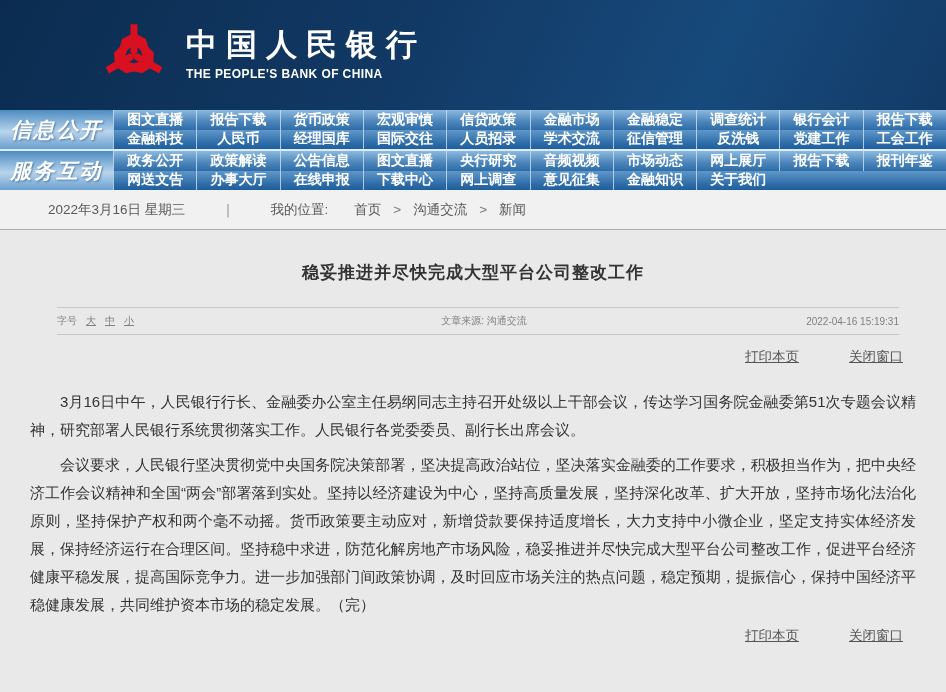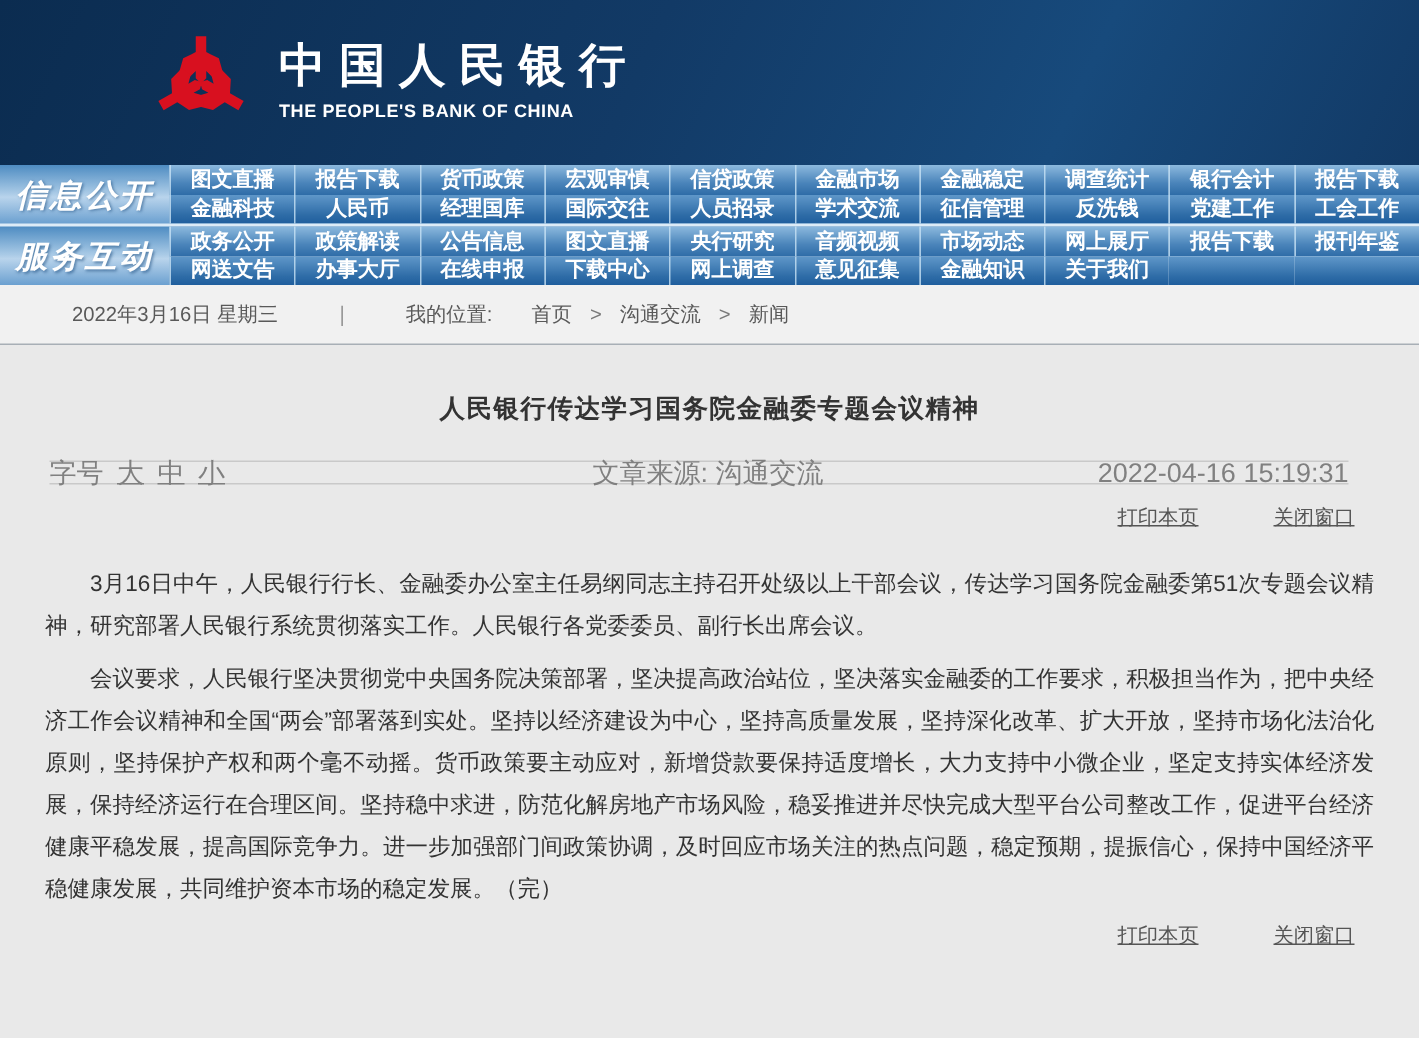--- a/index.html
+++ b/index.html
@@ -50,24 +50,24 @@
     display:flex; align-items:center; padding-left:48px;
     font-size:13.5px; color:#595959;gap:26px;
   }
   .breadcrumb-bar a { color:#595959; text-decoration:none; cursor:pointer; }
   .bc-sep { margin:0 10px; color:#7a7a7a; }
   .bc-gt { margin:0 12px; color:#7a7a7a; }
   
   .article { padding-top:31px; }
   .article-title { text-align:center; font-size:17px; font-weight:bold; color:#333; letter-spacing:1px; }
   .meta-bar {
-    margin:23px 47px 0 33px; height:16px;
+    margin:23px 47px 0 57px; height:28px;
     border-top:1px solid #c9c9c9; border-bottom:1px solid #c9c9c9;
     display:flex; align-items:center; position:relative;
-    font-size:18px; color:#808080;
+    font-size:10px; color:#808080;
   }
   .meta-left { display:flex; align-items:center; gap:9px; }
   .meta-left a { color:#808080; text-decoration:underline; cursor:pointer; }
   .meta-center { position:absolute; left:12px; right:0; text-align:center; }
   .meta-right { margin-left:auto; }
   .links-row { display:flex; justify-content:flex-end; gap:28px; margin:13px 43px 0 0; font-size:13.5px; }
   .links-row a { color:#555; text-decoration:underline; cursor:pointer;margin-left:22px; }
   .article-body { margin:22px 30px 0 30px; }
   .article-body p {
     font-size:15px; line-height:28px; color:#333;
@@ -154,21 +154,21 @@
   </div>
 
 <div class="breadcrumb-bar">
   <span>2022年3月16日  星期三</span>
   <span class="bc-sep">｜</span>
   <span>我的位置:</span>
   <span id="bc-items"><a>首页</a><span class="bc-gt">&gt;</span><a>沟通交流</a><span class="bc-gt">&gt;</span><a>新闻</a></span>
 </div>
 
 <div class="article">
-  <div class="article-title">人民银行传达学习国务院金融委专题会议精神</div>
+  <div class="article-title">稳妥推进并尽快完成大型平台公司整改工作</div>
 
   <div class="meta-bar">
     <div class="meta-left">
       <span>字号</span>
       <span id="fontsize-options"><a style="margin-right: 9px;">大</a><a style="margin-right: 9px;">中</a><a style="margin-right: 9px;">小</a></span>
     </div>
     <div class="meta-center">
       <span>文章来源:</span>
       <span>沟通交流</span>
     </div>

